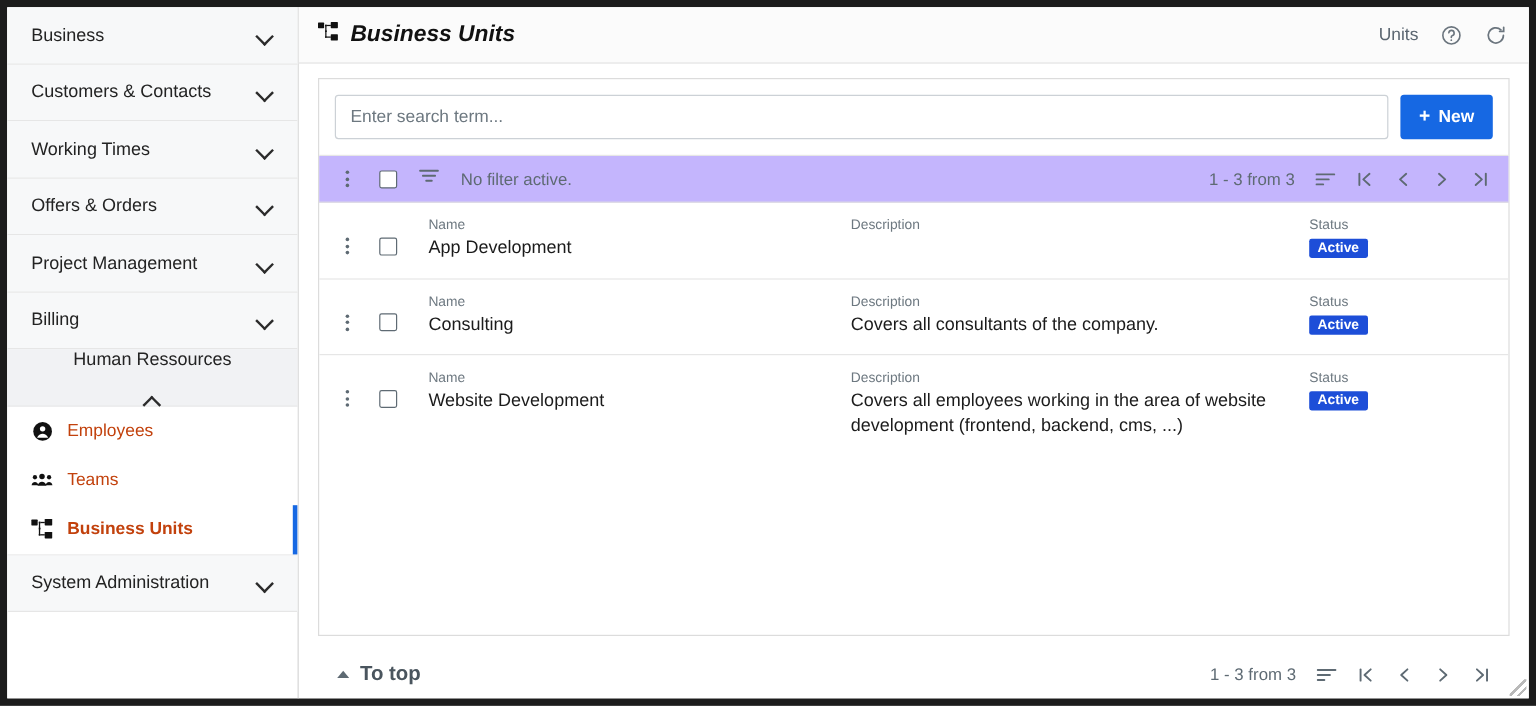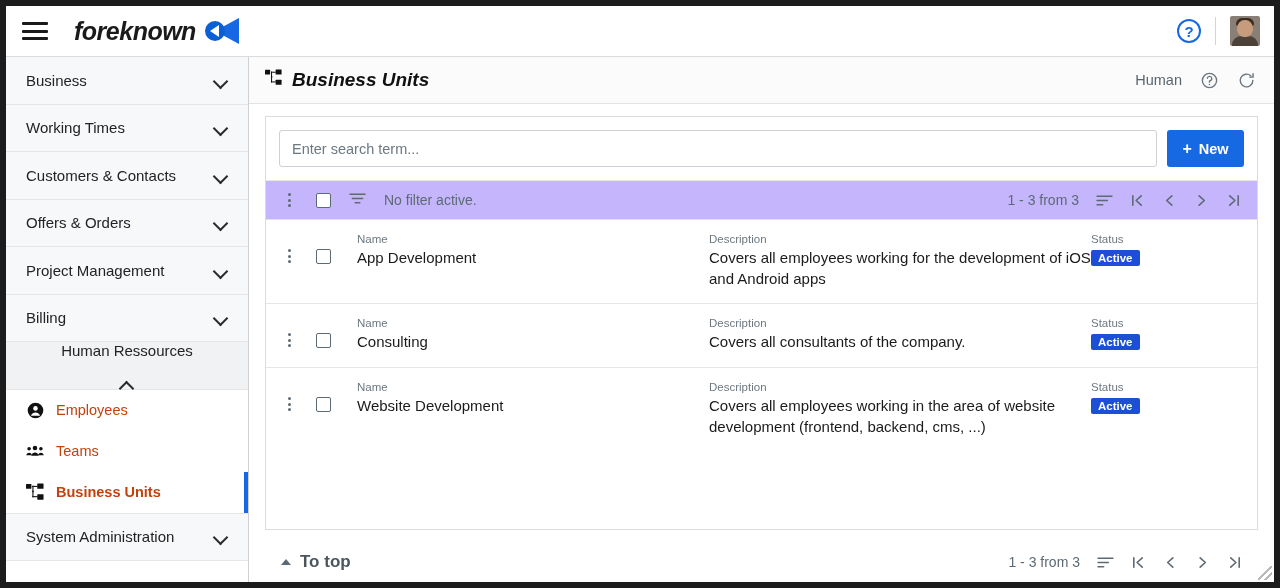--- a/index.html
+++ b/index.html
@@ -314,57 +314,34 @@
     background:
       linear-gradient(135deg, transparent 0 45%, #b9b9b9 45% 55%, transparent 55% 100%),
       linear-gradient(135deg, transparent 0 70%, #b9b9b9 70% 80%, transparent 80% 100%);
   }
 </style>
 </head>
 <body>
 
 <div class="app-frame">
 
-  <div class="topbar">
-    <div class="hamburger">
-      <span></span>
-        <span></span>
-        <span></span>
-    </div>
-    <div class="brand">
-      <div class="brand-text">foreknown</div>
-      <div class="brand-mark">
-        <div class="wedge"></div>
-          <div class="circ"></div>
-      </div>
-    </div>
-    <div class="topbar-right">
-      <div class="help-circle">?</div>
-      <div class="vdiv"></div>
-      <div class="avatar">
-        <div class="body"></div>
-          <div class="hair"></div>
-          <div class="face"></div>
-      </div>
-    </div>
-  </div>
 
   <div class="body-area">
 
     <div class="sidebar">
       <div class="nav-group">
         <span class="label">Business</span>
         <span class="chev"></span>
       </div>
       <div class="nav-group">
+        <span class="label">Customers &amp; Contacts</span>
+        <span class="chev"></span>
+      </div>
+      <div class="nav-group">
         <span class="label">Working Times</span>
-        <span class="chev"></span>
-      </div>
-      <div class="nav-group">
-        <span class="label">Customers &amp; Contacts</span>
         <span class="chev"></span>
       </div>
       <div class="nav-group">
         <span class="label">Offers &amp; Orders</span>
         <span class="chev"></span>
       </div>
       <div class="nav-group">
         <span class="label">Project Management</span>
         <span class="chev"></span>
       </div>
@@ -439,21 +416,21 @@
               <rect x="7" y="8.6" width="1.6" height="1.6"></rect>
               <rect x="7" y="14.4" width="1.6" height="1.6"></rect>
               <rect x="8.6" y="3.2" width="4" height="1.2"></rect>
               <rect x="8.6" y="14.6" width="4" height="1.2"></rect>
               <rect x="7.1" y="3.2" width="1.2" height="12.4"></rect>
             </svg>
           </span>
           <span>Business Units</span>
         </div>
         <div class="head-right">
-          <span class="back-link">Human</span>
+          <span class="back-link">Units</span>
           <span class="head-ico">
             <svg width="19" height="19" viewBox="0 0 24 24" fill="none" stroke="#6b757e" stroke-width="1.7">
               <circle cx="12" cy="12" r="9"></circle>
               <path d="M9.3 9.2a2.8 2.8 0 1 1 3.4 3.1c-.6.2-.8.7-.8 1.3v.5" stroke-linecap="round"></path>
               <circle cx="11.9" cy="17" r="0.95" fill="#6b757e" stroke="none"></circle>
             </svg>
           </span>
           <span class="head-ico">
             <svg width="19" height="19" viewBox="0 0 24 24" fill="none" stroke="#6b757e" stroke-width="1.8" stroke-linecap="round">
               <path d="M20 12a8 8 0 1 1-2.6-5.9"></path>
@@ -534,21 +511,20 @@
                   <i></i>
                 </span>
               <span class="cbox"></span>
             </div>
             <div class="cell cell-name">
               <div class="cell-label">Name</div>
               <div class="cell-value">App Development</div>
             </div>
             <div class="cell cell-desc">
               <div class="cell-label">Description</div>
-              <div class="cell-value">Covers all employees working for the development of iOS and Android apps</div>
             </div>
             <div class="cell cell-status">
               <div class="cell-label">Status</div>
               <span class="badge">Active</span>
             </div>
           </div>
 
           <div class="row">
             <div class="row-ctl">
               <span class="kebab">

